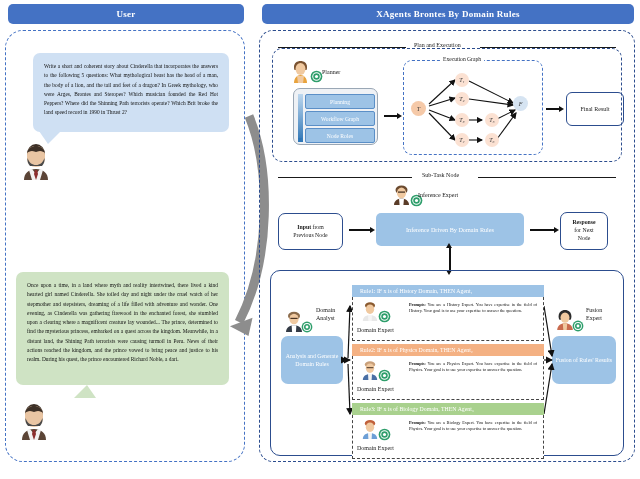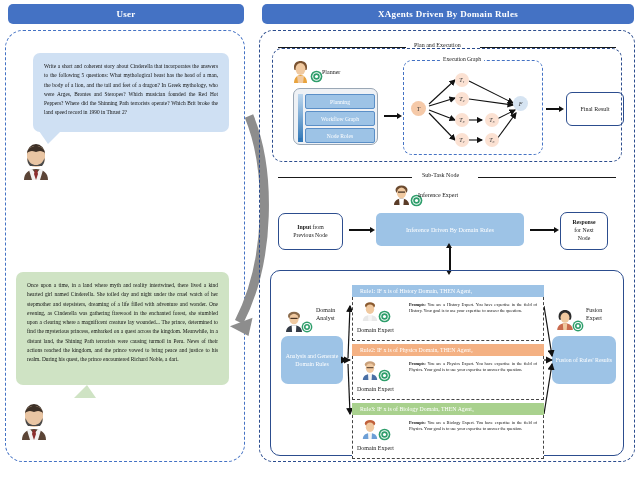--- a/index.html
+++ b/index.html
@@ -175,21 +175,21 @@
   #caption{
     position:absolute;left:0;top:468px;width:640px;text-align:center;
     font-size:7px;color:#333;
   }
   svg{overflow:visible;}
 </style>
 </head>
 <body>
 
 <div class="panel-header" id="user-header">User</div>
-<div class="panel-header" id="xagents-header">XAgents Driven By Domain Rules</div>
+<div class="panel-header" id="xagents-header">XAgents Brontes By Domain Rules</div>
 
 <div id="user-panel"></div>
 
 <div class="bubble" id="question-bubble">Write a short and coherent story about Cinderella that incorporates the answers to the following 5 questions: What mythological beast has the head of a man, the body of a lion, and the tail and feet of a dragon? In Greek mythology, who were Arges, Brontes and Steropes? Which musician founded the Red Hot Peppers? Where did the Shinning Path terrorists operate? Which Brit broke the land speed record in 1990 in Thrust 2?</div>
 <div class="bubble-tail" id="question-tail"></div>
 
 <div class="avatar" id="user-avatar-1">
   <svg viewBox="0 0 40 40" width="40" height="40">
     <ellipse cx="20" cy="14" rx="9" ry="10" fill="#3d3027"></ellipse>
     <path d="M11 15c0-6 4-9 9-9s9 3 9 9v3c0 6-4 9-9 9s-9-3-9-9z" fill="#e9c5a3"></path>

